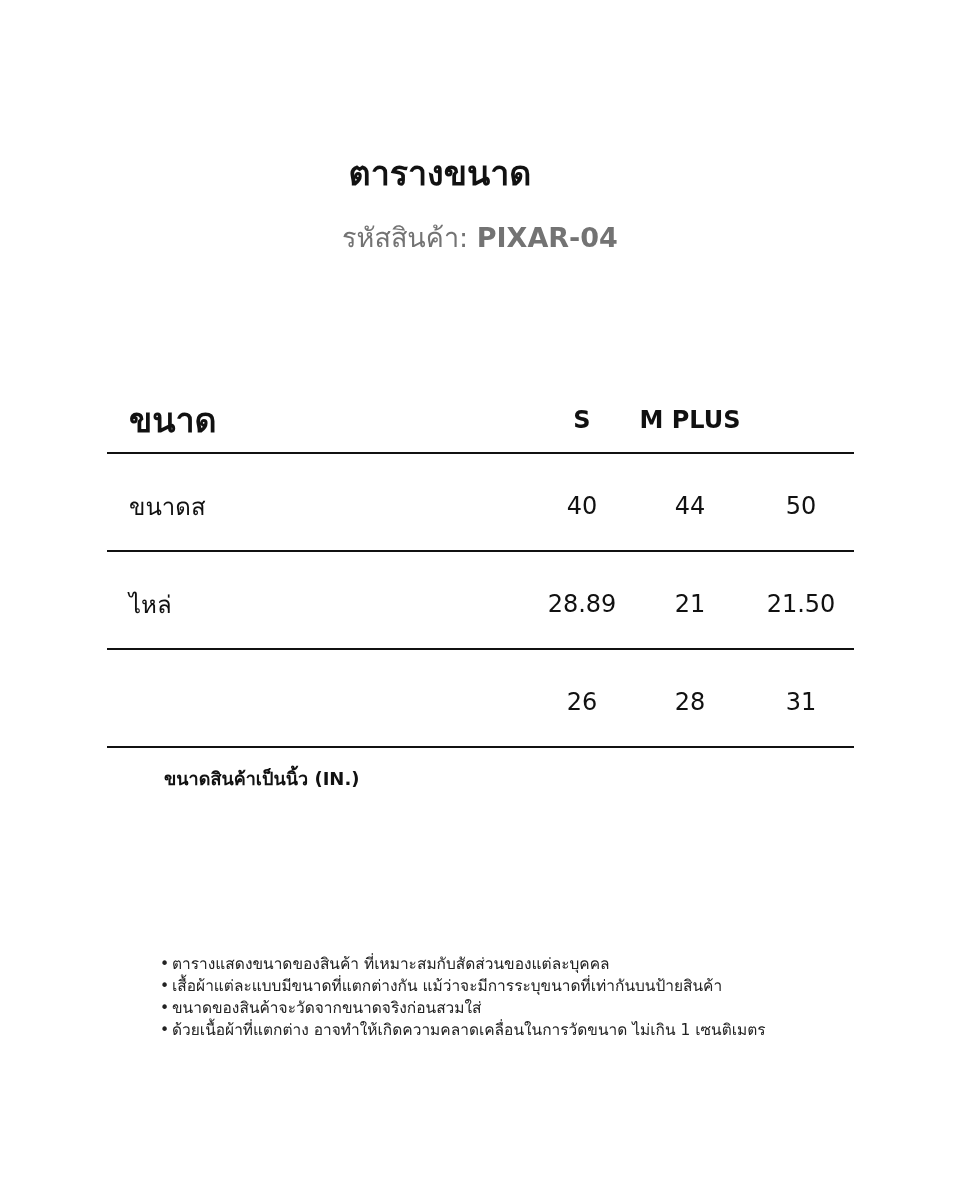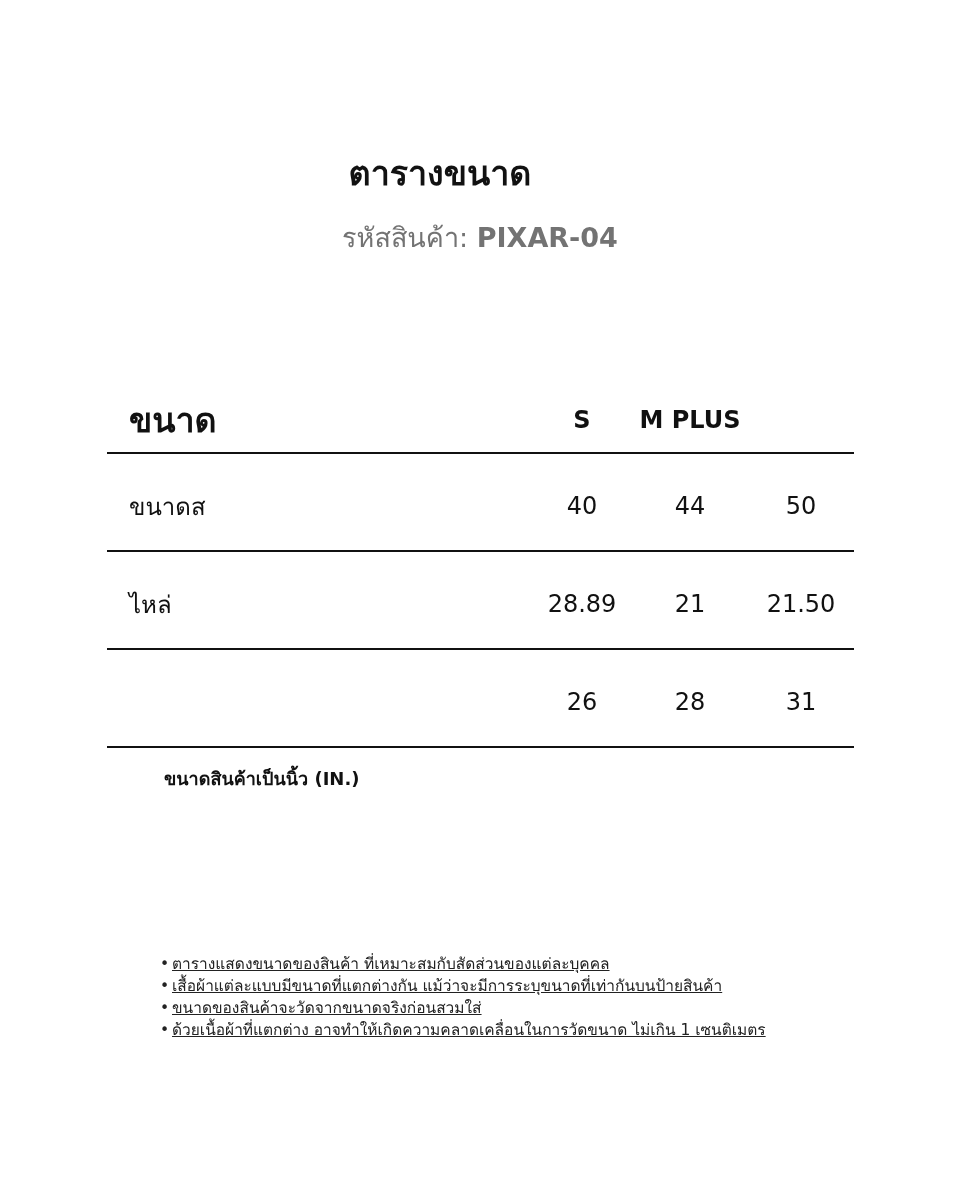--- a/index.html
+++ b/index.html
@@ -15,21 +15,21 @@
   .header .label { font-size:34px; font-weight:bold; }
   .header .val { font-weight:bold; font-size:24px; }
   .val { justify-content:center; width:110px; }
   .c0 { left:420px; }
   .c1 { left:528px; }
   .c2 { left:639px; }
   .note { position:absolute; left:130px; top:764px; font-size:18px; font-weight:bold;margin-left:34px; }
   .remarks { position:absolute; left:130px; top:953px; }
   .remarks .head { font-size:16px; font-weight:bold; margin-bottom:2px; }
   .remarks ul { margin:0; padding:0 0 0 30px; list-style:none; }
-  .remarks li { font-size:15.5px; line-height:22px; color:#222; position:relative; padding-left:12px;text-decoration:underline; }
+  .remarks li { font-size:15.5px; line-height:22px; color:#222; position:relative; padding-left:12px; }
   .remarks li::before { content:"\2022"; position:absolute; left:0; top:0; }
 </style>
 </head>
 <body>
 
 <div class="title">ตารางขนาด</div>
 <div class="subtitle">
   <span>รหัสสินค้า:</span>
   <span class="code">PIXAR-04</span>
 </div>

